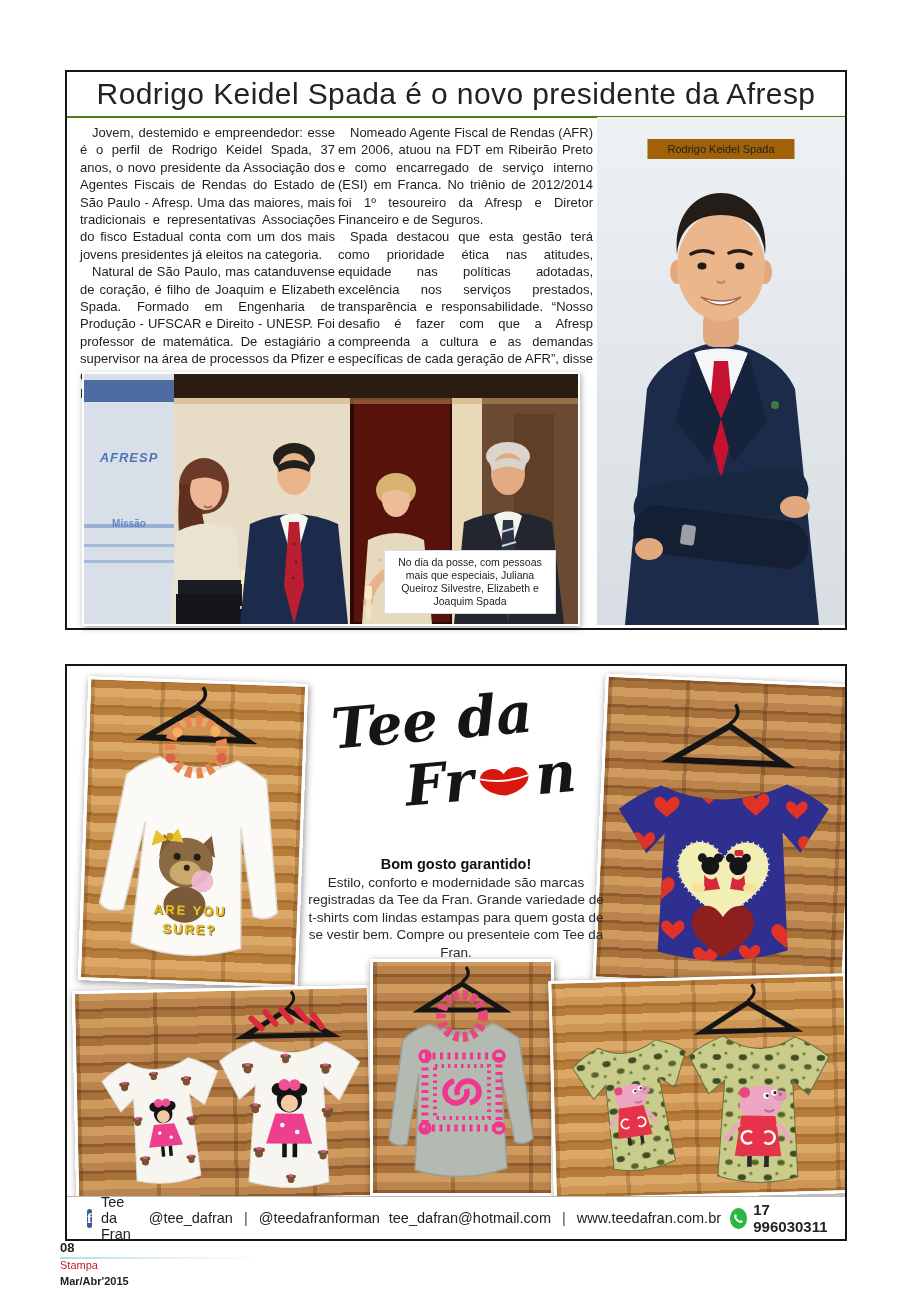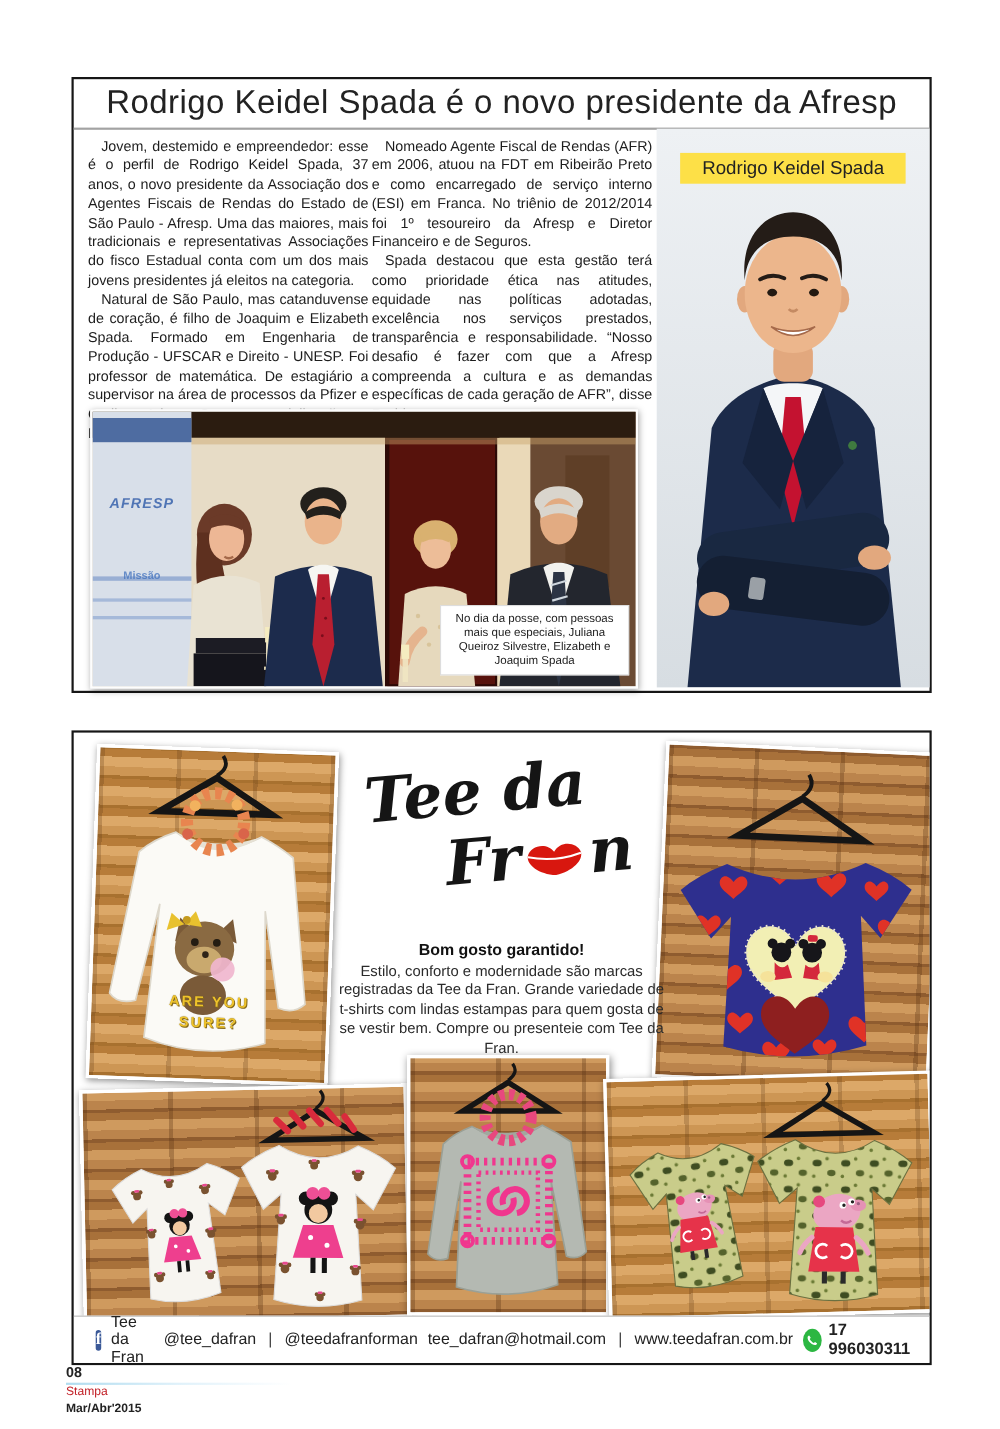--- a/index.html
+++ b/index.html
@@ -2,33 +2,33 @@
 <html><head>
 <meta charset="utf-8">
 <style>
   html,body{margin:0;padding:0;}
   body{width:909px;height:1299px;position:relative;background:#ffffff;
        font-family:"Liberation Sans", sans-serif;color:#1c1c1c;overflow:hidden;}
   .abs{position:absolute;}
   
   #article-box{left:65px;top:70px;width:778px;height:556px;border:2px solid #161616;background:#fff;}
   #article-title{left:0;top:0;width:100%;height:44px;line-height:44px;text-align:center;
-      font-size:30px;letter-spacing:.4px;color:#222;border-bottom:2px solid #a3a3a3;
+      font-size:30px;letter-spacing:.4px;color:#222;border-bottom:2px solid #4d7c0f;
       font-family:"Liberation Sans",sans-serif;white-space:nowrap;}
   .col{position:absolute;top:52px;width:255px;font-size:13px;line-height:17.4px;
       text-align:justify;color:#1d1d1d;}
   #col1{left:13px;} #col2{left:271px;}
   .col p{margin:0;}
   .ind{text-indent:12px;}
   #portrait{left:530px;top:45px;width:248px;height:508px;background:#e7ebef;overflow:hidden;}
-  #portrait-caption{left:50%;top:22px;transform:translateX(-50%);background:#fde047;
-      padding:4px 20px;font-size:17px;white-space:nowrap;color:#222;}
+  #portrait-caption{left:50%;top:22px;transform:translateX(-50%);background:#a16207;
+      padding:4px 20px;font-size:11px;white-space:nowrap;color:#222;}
   #group-photo{left:15px;top:300px;width:494px;height:250px;border:2px solid #fdfdfd;
       box-shadow:1px 2px 6px rgba(0,0,0,.35);overflow:hidden;background:#e5e5e5;}
-  #group-caption{right:6px;bottom:10px;width:158px;background:#fff;border:1px solid #ddd;
+  #group-caption{right:22px;bottom:10px;width:158px;background:#fff;border:1px solid #ddd;
       padding:5px 6px;font-size:10.5px;line-height:13px;text-align:center;color:#222;}
   .banner-text{left:2px;top:76px;width:86px;text-align:center;font-style:italic;font-weight:bold;
       font-size:13px;letter-spacing:1px;color:#2e5aa8;opacity:.8;}
   .banner-sub{left:2px;top:104px;width:86px;text-align:center;font-weight:bold;
       font-size:10px;color:#4a78c0;opacity:.8;margin-top:40px;}
   
   #ad-box{left:65px;top:664px;width:778px;height:573px;border:2px solid #161616;background:#fff;overflow:hidden;}
   .photo{position:absolute;border:3px solid #fff;box-shadow:1px 2px 7px rgba(0,0,0,.45);overflow:hidden;}
   .wood{background:
       repeating-linear-gradient(90deg, rgba(82,45,16,.30) 0 4px, rgba(0,0,0,0) 4px 78px),

